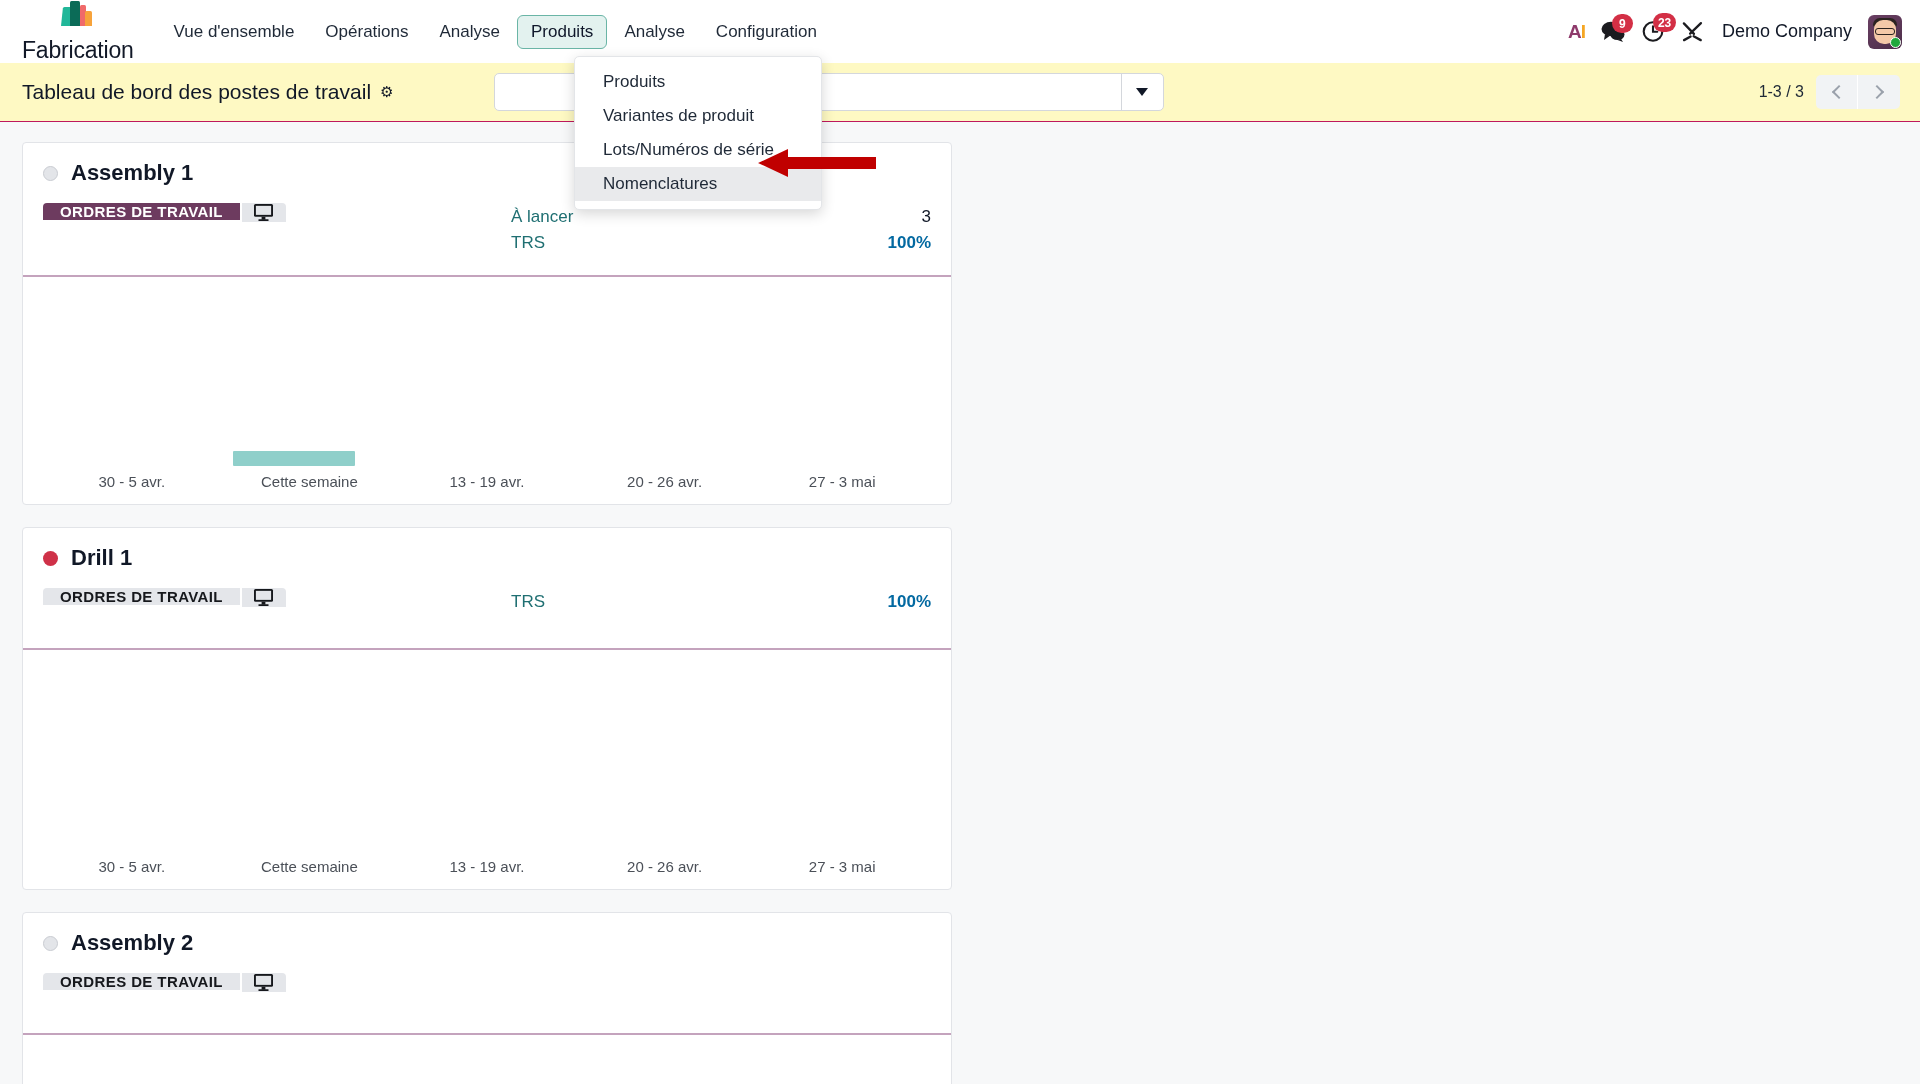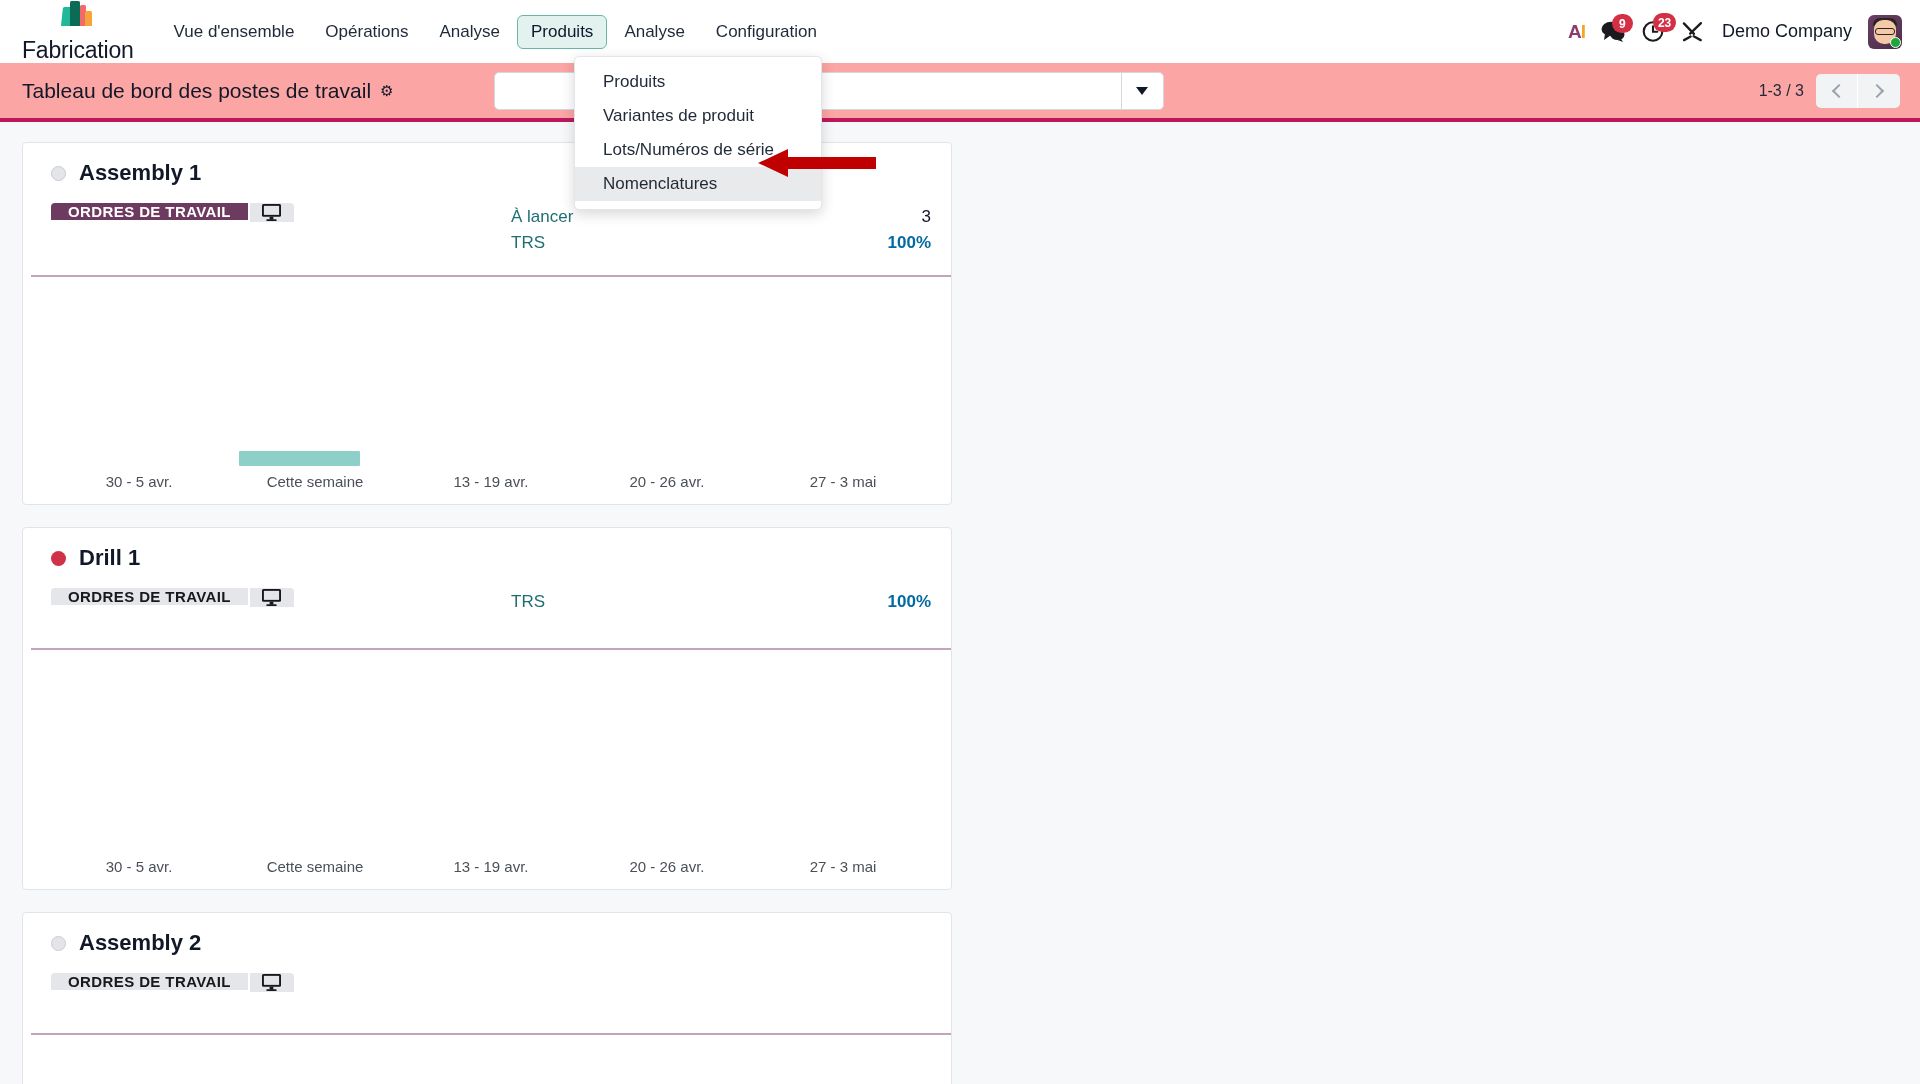--- a/index.html
+++ b/index.html
@@ -86,22 +86,22 @@
     font-size: 17px; color: #1f2937;
     padding: 7px 28px; cursor: pointer; white-space: nowrap;
   }
   .dd-item.highlighted { background: #e9eaec; }
 
   .red-arrow { position: absolute; left: 758px; top: 145px; z-index: 90; }
 
   
   .control-panel {
     height: 59px;
-    background: #fca5a5;
-    border-bottom: 4px solid #be185d;
+    background: #fef9c3;
+    border-bottom: 1px solid #be185d;
     display: flex; align-items: center;
     padding: 0 20px 0 22px;
     position: relative; z-index: 20;
   }
   .page-title {
     font-size: 21px; color: #111827; font-weight: 400;
     display: flex; align-items: center; gap: 9px;
     white-space: nowrap;
   }
   .gear { font-size: 15px; color: #111827; cursor: pointer; }
@@ -148,21 +148,21 @@
     gap: 22px;
     overflow: hidden;
   }
   .wc-card {
     width: 930px;
     background: #ffffff;
     border: 1px solid #e2e4e8;
     border-radius: 4px;
     display: flex; flex-direction: column;
   }
-  .wc-card.tall { height: 363px; padding-left: 8px; }
+  .wc-card.tall { height: 363px; }
   .wc-head { padding: 17px 20px 0 20px; }
   .wc-title-row { display: flex; align-items: center; gap: 13px; }
   .status-dot { width: 15px; height: 15px; border-radius: 50%; }
   .status-dot.grey { background: #e3e5e9; border: 1px solid #c9ccd2; }
   .status-dot.red  { background: #cf3148; }
   .wc-name { font-size: 22px; font-weight: 700; color: #111827; }
 
   .wc-body { display: flex; padding: 17px 20px 0 20px; }
   .btn-group { display: flex; align-items: flex-start; border-radius: 4px; overflow: hidden; height: 40px; }
   .btn-orders {

